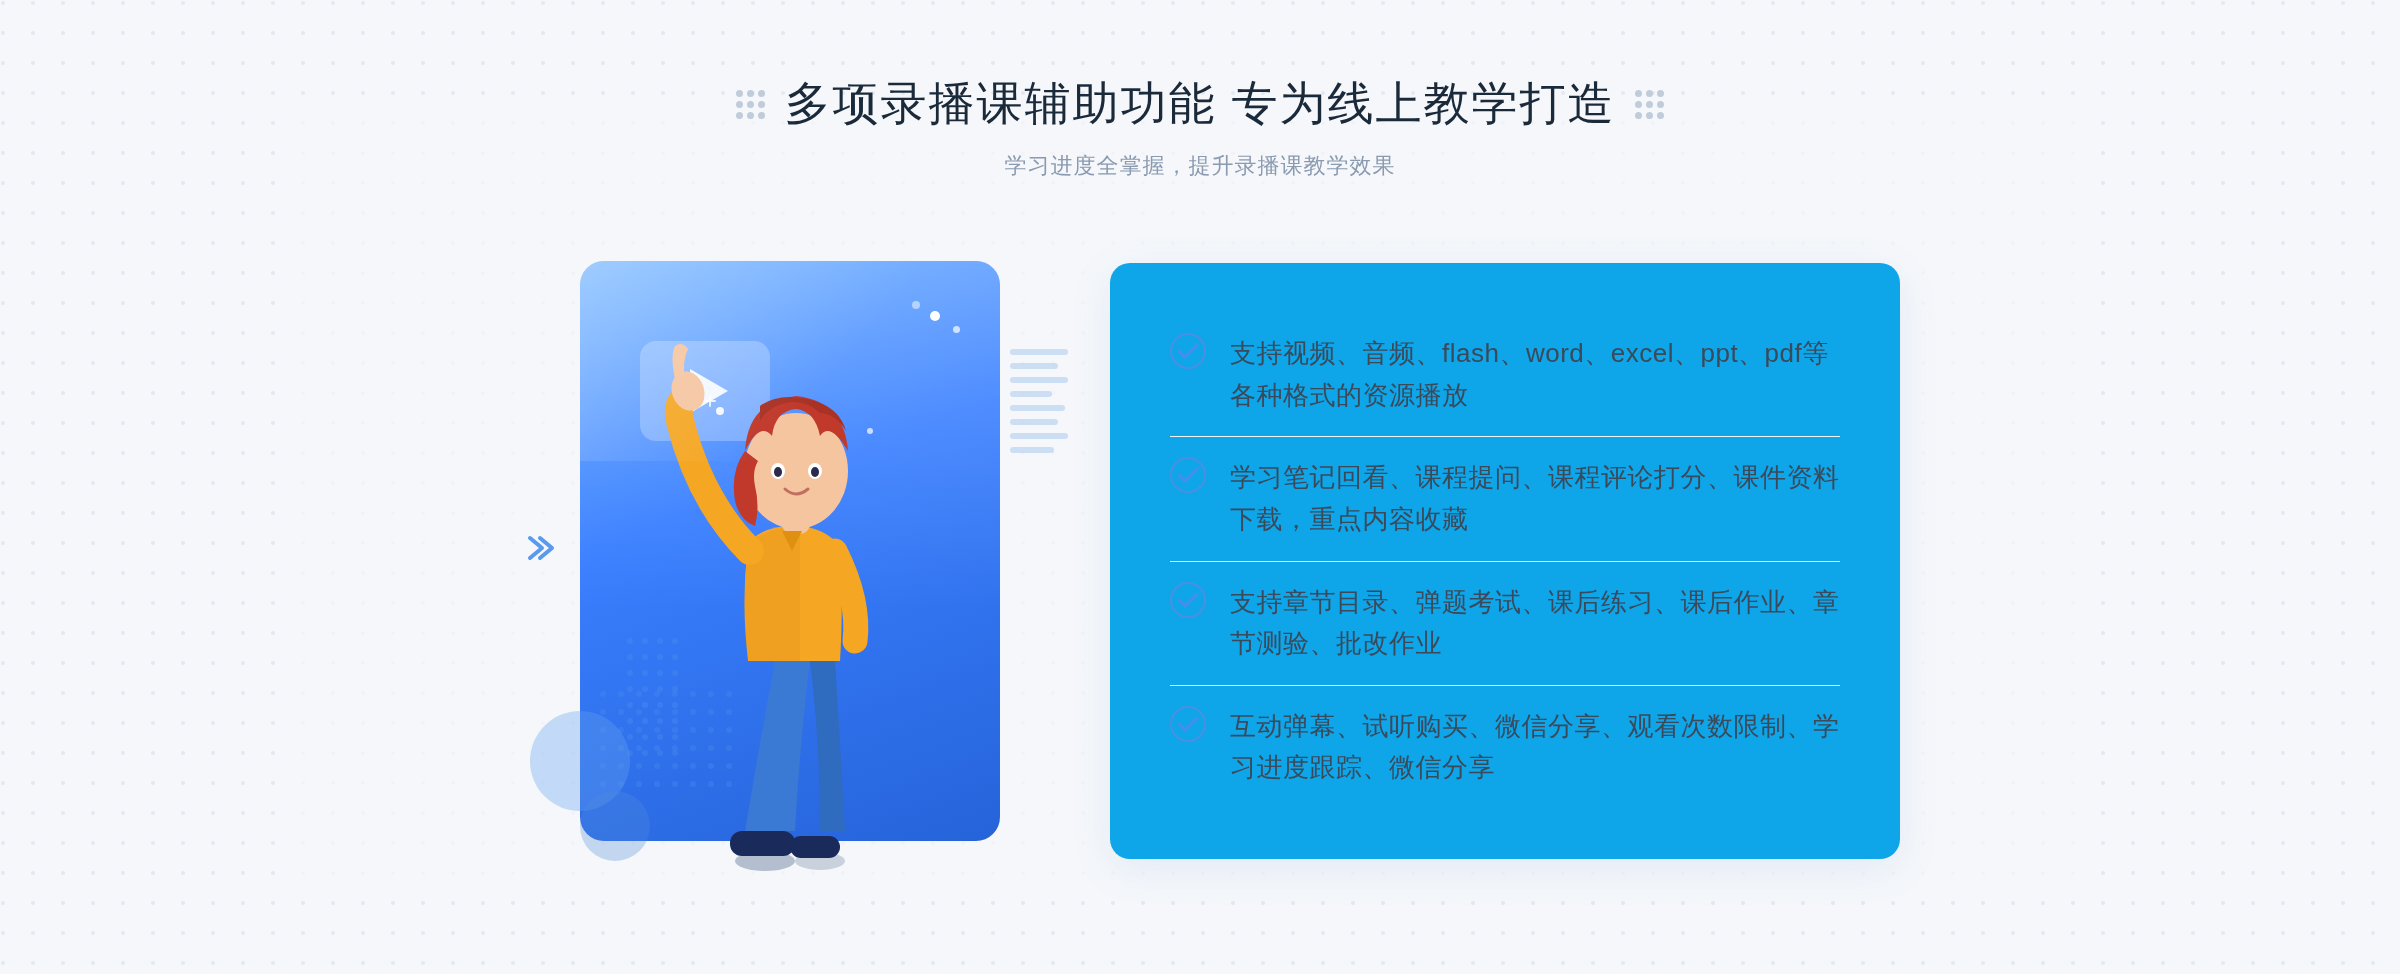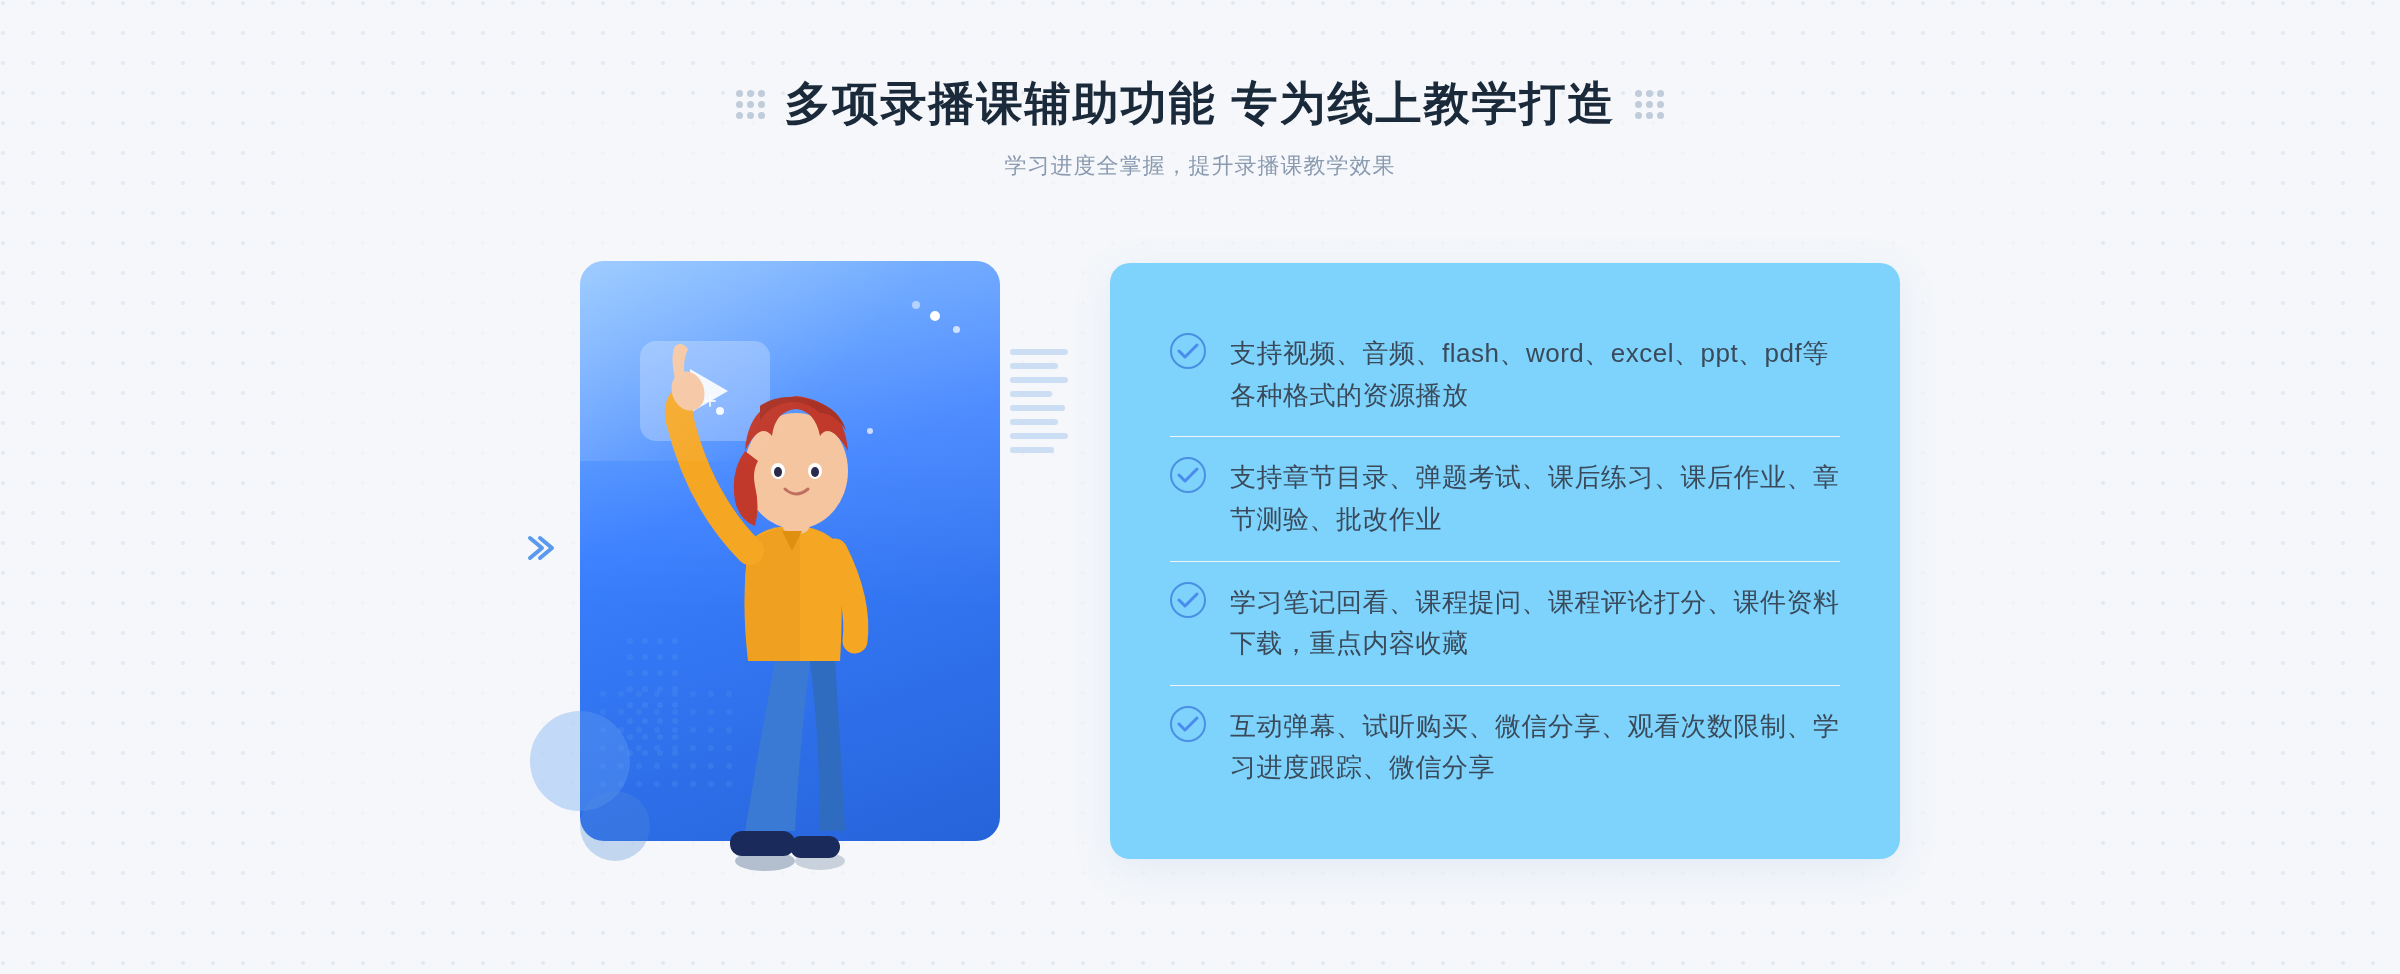--- a/index.html
+++ b/index.html
@@ -57,21 +57,21 @@
 
     .dot {
       width: 7px;
       height: 7px;
       border-radius: 50%;
       background: #c0ccda;
     }
 
     .main-title {
       font-size: 46px;
-      font-weight: 700;
+      font-weight: 400;
       color: #1a2a3a;
       letter-spacing: 2px;
     }
 
     .subtitle {
       font-size: 22px;
       color: #8a9ab0;
       letter-spacing: 1px;
     }
 
@@ -207,21 +207,21 @@
       position: absolute;
       bottom: 20px;
       left: 120px;
       width: 340px;
       height: 530px;
     }
 
     
     .features-panel {
       flex: 1;
-      background: #7dd3fc;
+      background: #0ea5e9;
       border-radius: 20px;
       padding: 50px 60px;
       box-shadow: 0 10px 40px rgba(100,150,220,0.12);
       min-height: 540px;
       display: flex;
       flex-direction: column;
       justify-content: space-around;
     }
 
     .feature-item {
@@ -497,30 +497,30 @@
         </div>
         <span class="feature-text">支持视频、音频、flash、word、excel、ppt、pdf等各种格式的资源播放</span>
       </div>
 
       <div class="feature-item">
         <div class="check-circle">
           <svg width="22" height="16" viewBox="0 0 22 16">
             <polyline points="2,8 8,14 20,2" stroke="#4a8cee" stroke-width="3" fill="none" stroke-linecap="round" stroke-linejoin="round"></polyline>
           </svg>
         </div>
-        <span class="feature-text">支持章节目录、弹题考试、课后练习、课后作业、章节测验、批改作业</span>
+        <span class="feature-text">学习笔记回看、课程提问、课程评论打分、课件资料下载，重点内容收藏</span>
       </div>
 
       <div class="feature-item">
         <div class="check-circle">
           <svg width="22" height="16" viewBox="0 0 22 16">
             <polyline points="2,8 8,14 20,2" stroke="#4a8cee" stroke-width="3" fill="none" stroke-linecap="round" stroke-linejoin="round"></polyline>
           </svg>
         </div>
-        <span class="feature-text">学习笔记回看、课程提问、课程评论打分、课件资料下载，重点内容收藏</span>
+        <span class="feature-text">支持章节目录、弹题考试、课后练习、课后作业、章节测验、批改作业</span>
       </div>
 
       <div class="feature-item">
         <div class="check-circle">
           <svg width="22" height="16" viewBox="0 0 22 16">
             <polyline points="2,8 8,14 20,2" stroke="#4a8cee" stroke-width="3" fill="none" stroke-linecap="round" stroke-linejoin="round"></polyline>
           </svg>
         </div>
         <span class="feature-text">互动弹幕、试听购买、微信分享、观看次数限制、学习进度跟踪、微信分享</span>
       </div>

